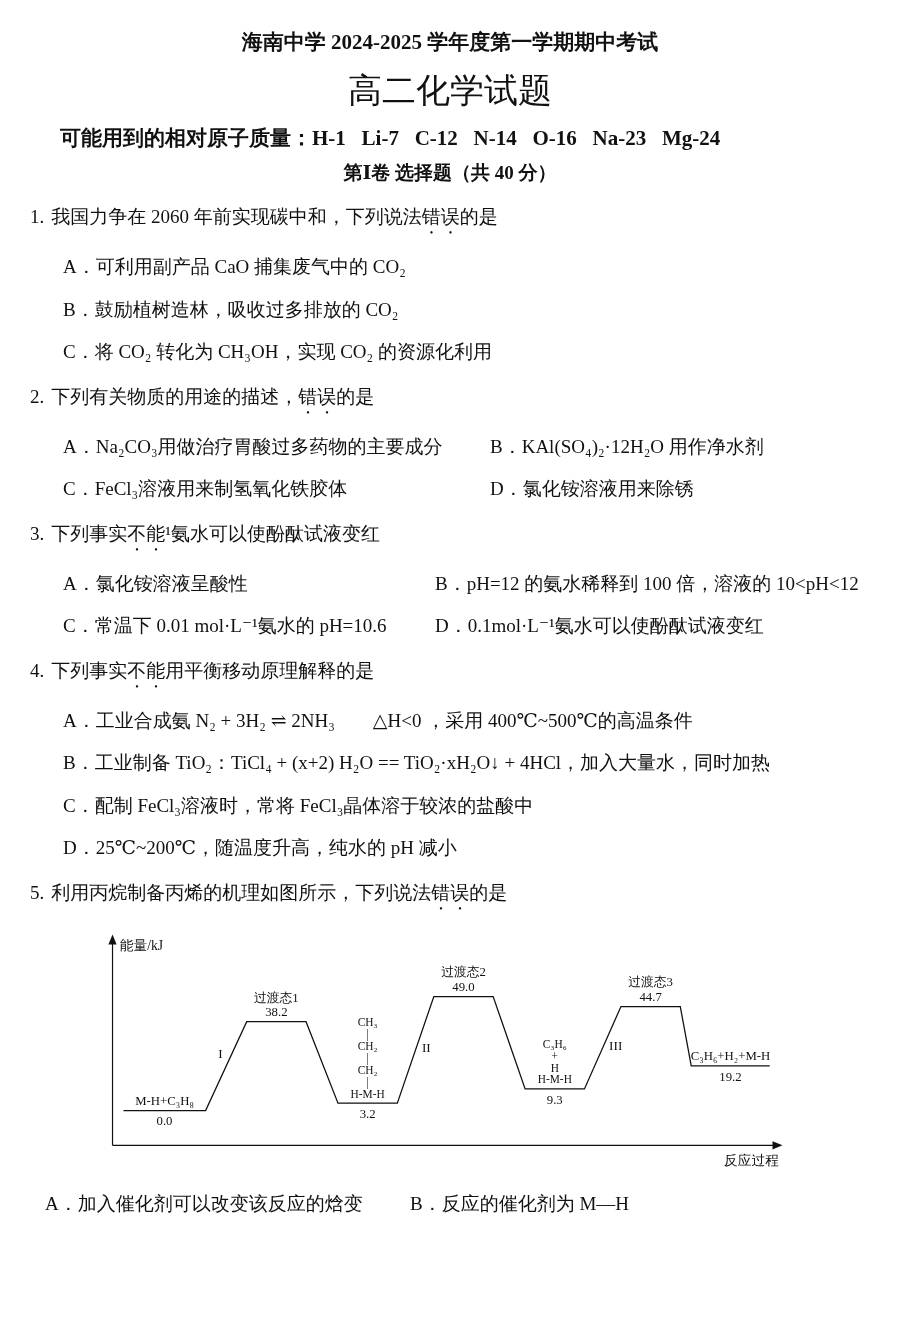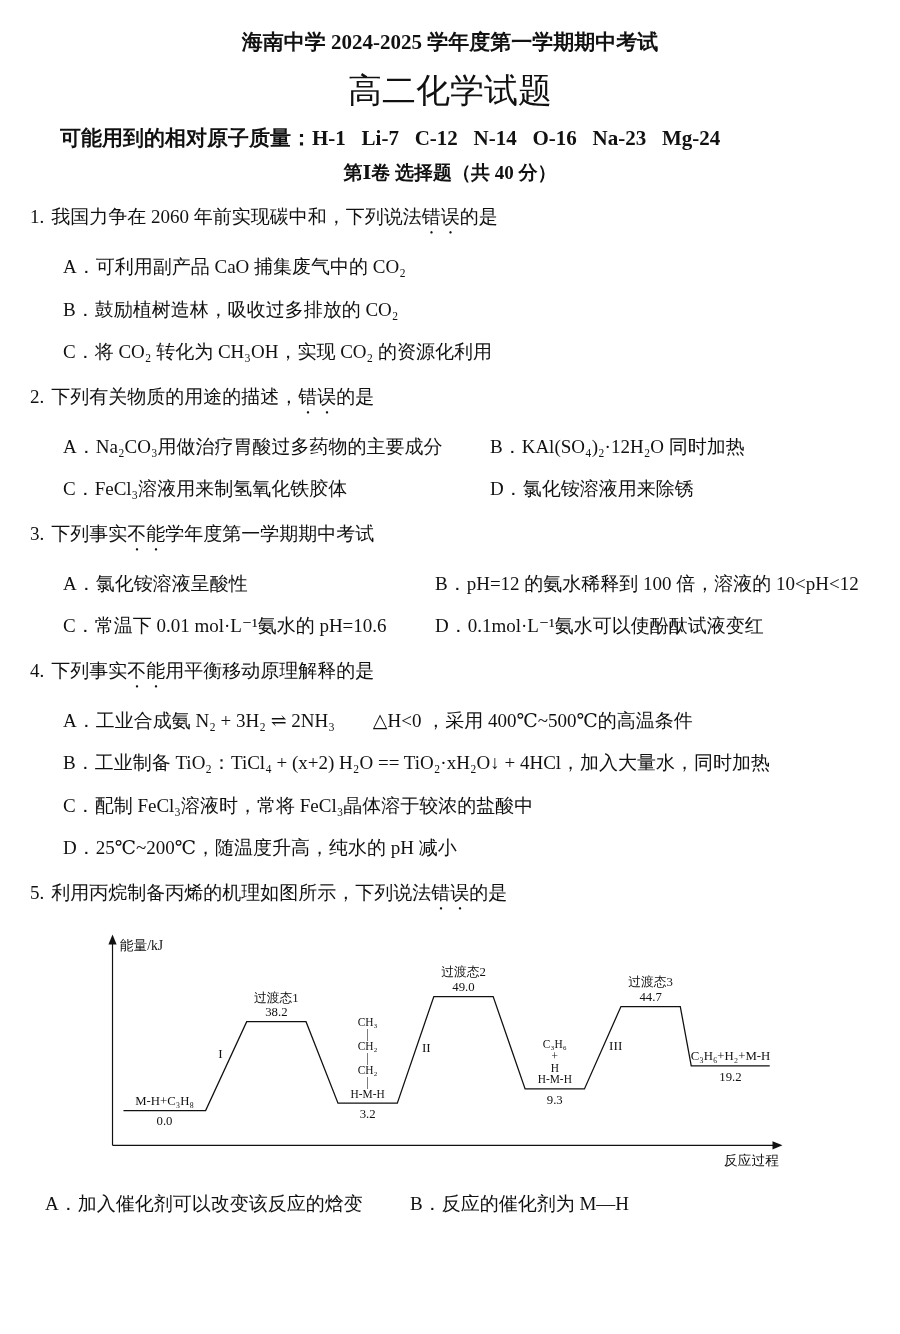--- a/index.html
+++ b/index.html
@@ -54,31 +54,31 @@
     <div class="opt">B．鼓励植树造林，吸收过多排放的 CO₂</div>
     <div class="opt">C．将 CO₂ 转化为 CH₃OH，实现 CO₂ 的资源化利用</div>
   </div>
 
   <div class="question">
     <div class="q-stem">
       <span class="q-num">2.</span><span>下列有关物质的用途的描述，</span><span class="emdot">错误</span><span>的是</span>
     </div>
     <div class="opt-row w54">
       <div class="cell-l">A．Na₂CO₃用做治疗胃酸过多药物的主要成分</div>
-      <div class="cell-r">B．KAl(SO₄)₂·12H₂O 同时加热</div>
+      <div class="cell-r">B．KAl(SO₄)₂·12H₂O 用作净水剂</div>
     </div>
     <div class="opt-row w54">
       <div class="cell-l">C．FeCl₃溶液用来制氢氧化铁胶体</div>
       <div class="cell-r">D．氯化铵溶液用来除锈</div>
     </div>
   </div>
 
   <div class="question">
     <div class="q-stem">
-      <span class="q-num">3.</span><span>下列事实</span><span class="emdot">不能</span><span>学年度第一学期期中考试</span>
+      <span class="q-num">3.</span><span>下列事实</span><span class="emdot">不能</span><span>¹氨水可以使酚酞试液变红</span>
     </div>
     <div class="opt-row w48">
       <div class="cell-l">A．氯化铵溶液呈酸性</div>
       <div class="cell-r">B．pH=12 的氨水稀释到 100 倍，溶液的 10&lt;pH&lt;12</div>
     </div>
     <div class="opt-row w48">
       <div class="cell-l">C．常温下 0.01 mol·L⁻¹氨水的 pH=10.6</div>
       <div class="cell-r">D．0.1mol·L⁻¹氨水可以使酚酞试液变红</div>
     </div>
   </div>

